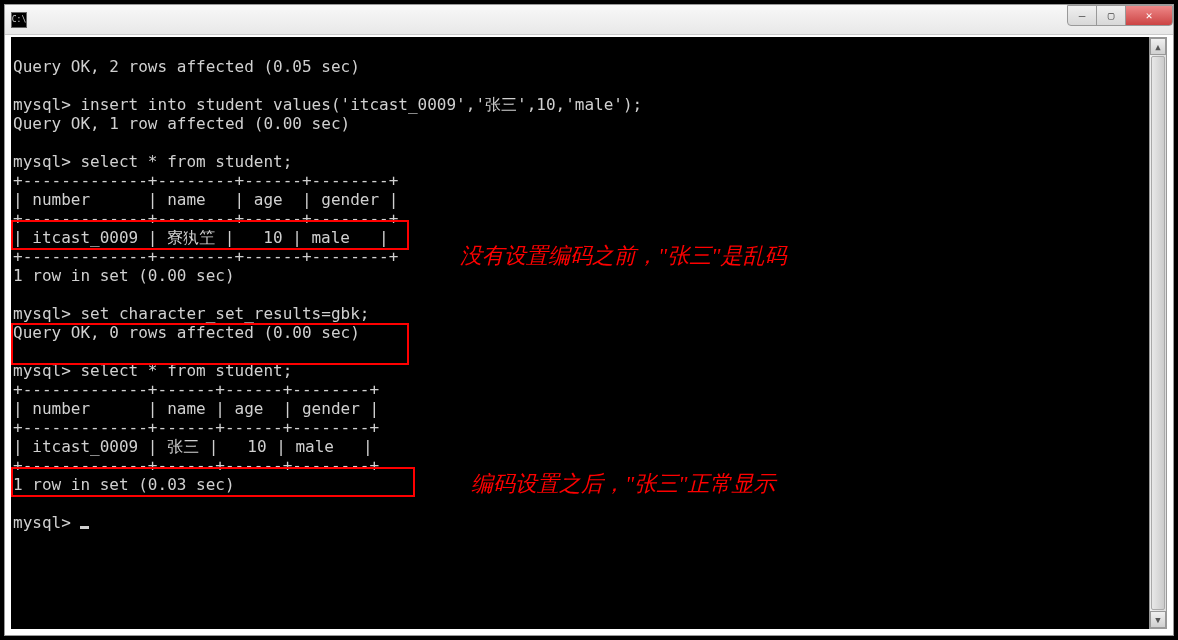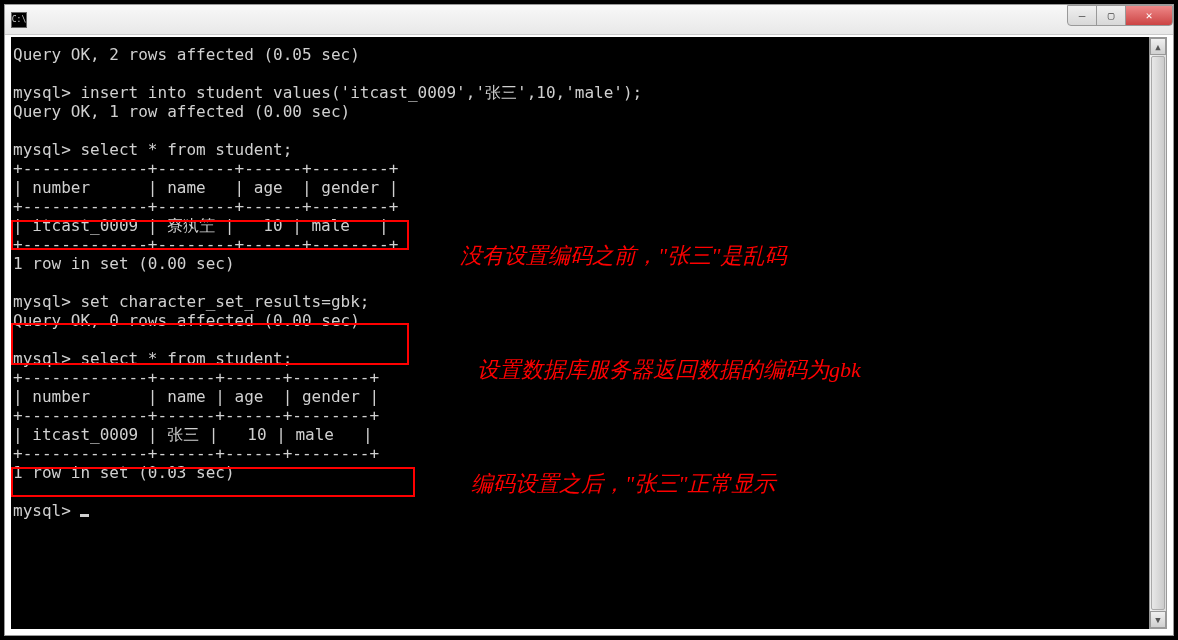--- a/index.html
+++ b/index.html
@@ -89,21 +89,21 @@
       position: absolute;
       top: 32px;
       left: 6px;
       right: 6px;
       bottom: 6px;
       background: #000;
       color: #d0d0d0;
       font-family: "SimSun", "NSimSun", "Consolas", monospace;
       font-size: 16px;
       line-height: 19px;
-      padding: 8px 0 2px 2px;
+      padding: 20px 0 2px 2px;
       white-space: pre;
       overflow: hidden;
     }
     .scrollbar {
       position: absolute;
       right: 6px;
       top: 32px;
       bottom: 6px;
       width: 18px;
       background: linear-gradient(to right, #eee, #ddd);
@@ -203,17 +203,16 @@
       <div class="scroll-arrow">▲</div>
       <div class="scroll-thumb"></div>
       <div class="scroll-arrow down">▼</div>
     </div>
 
     <div class="redbox" style="left:6px; top:215px; width:398px; height:30px;"></div>
     <div class="redbox" style="left:6px; top:318px; width:398px; height:42px;"></div>
     <div class="redbox" style="left:6px; top:462px; width:404px; height:30px;"></div>
 
     <div class="annotation" style="left:455px; top:236px;">没有设置编码之前，"张三"是乱码</div>
-    <div class="annotation" style="left:472px; top:350px;">设置数据库服务器返回数据的编码为gbk</div>
     <div class="annotation" style="left:466px; top:464px;">编码设置之后，"张三"正常显示</div>
 
   </div>
 </div>
 
 </body></html>

